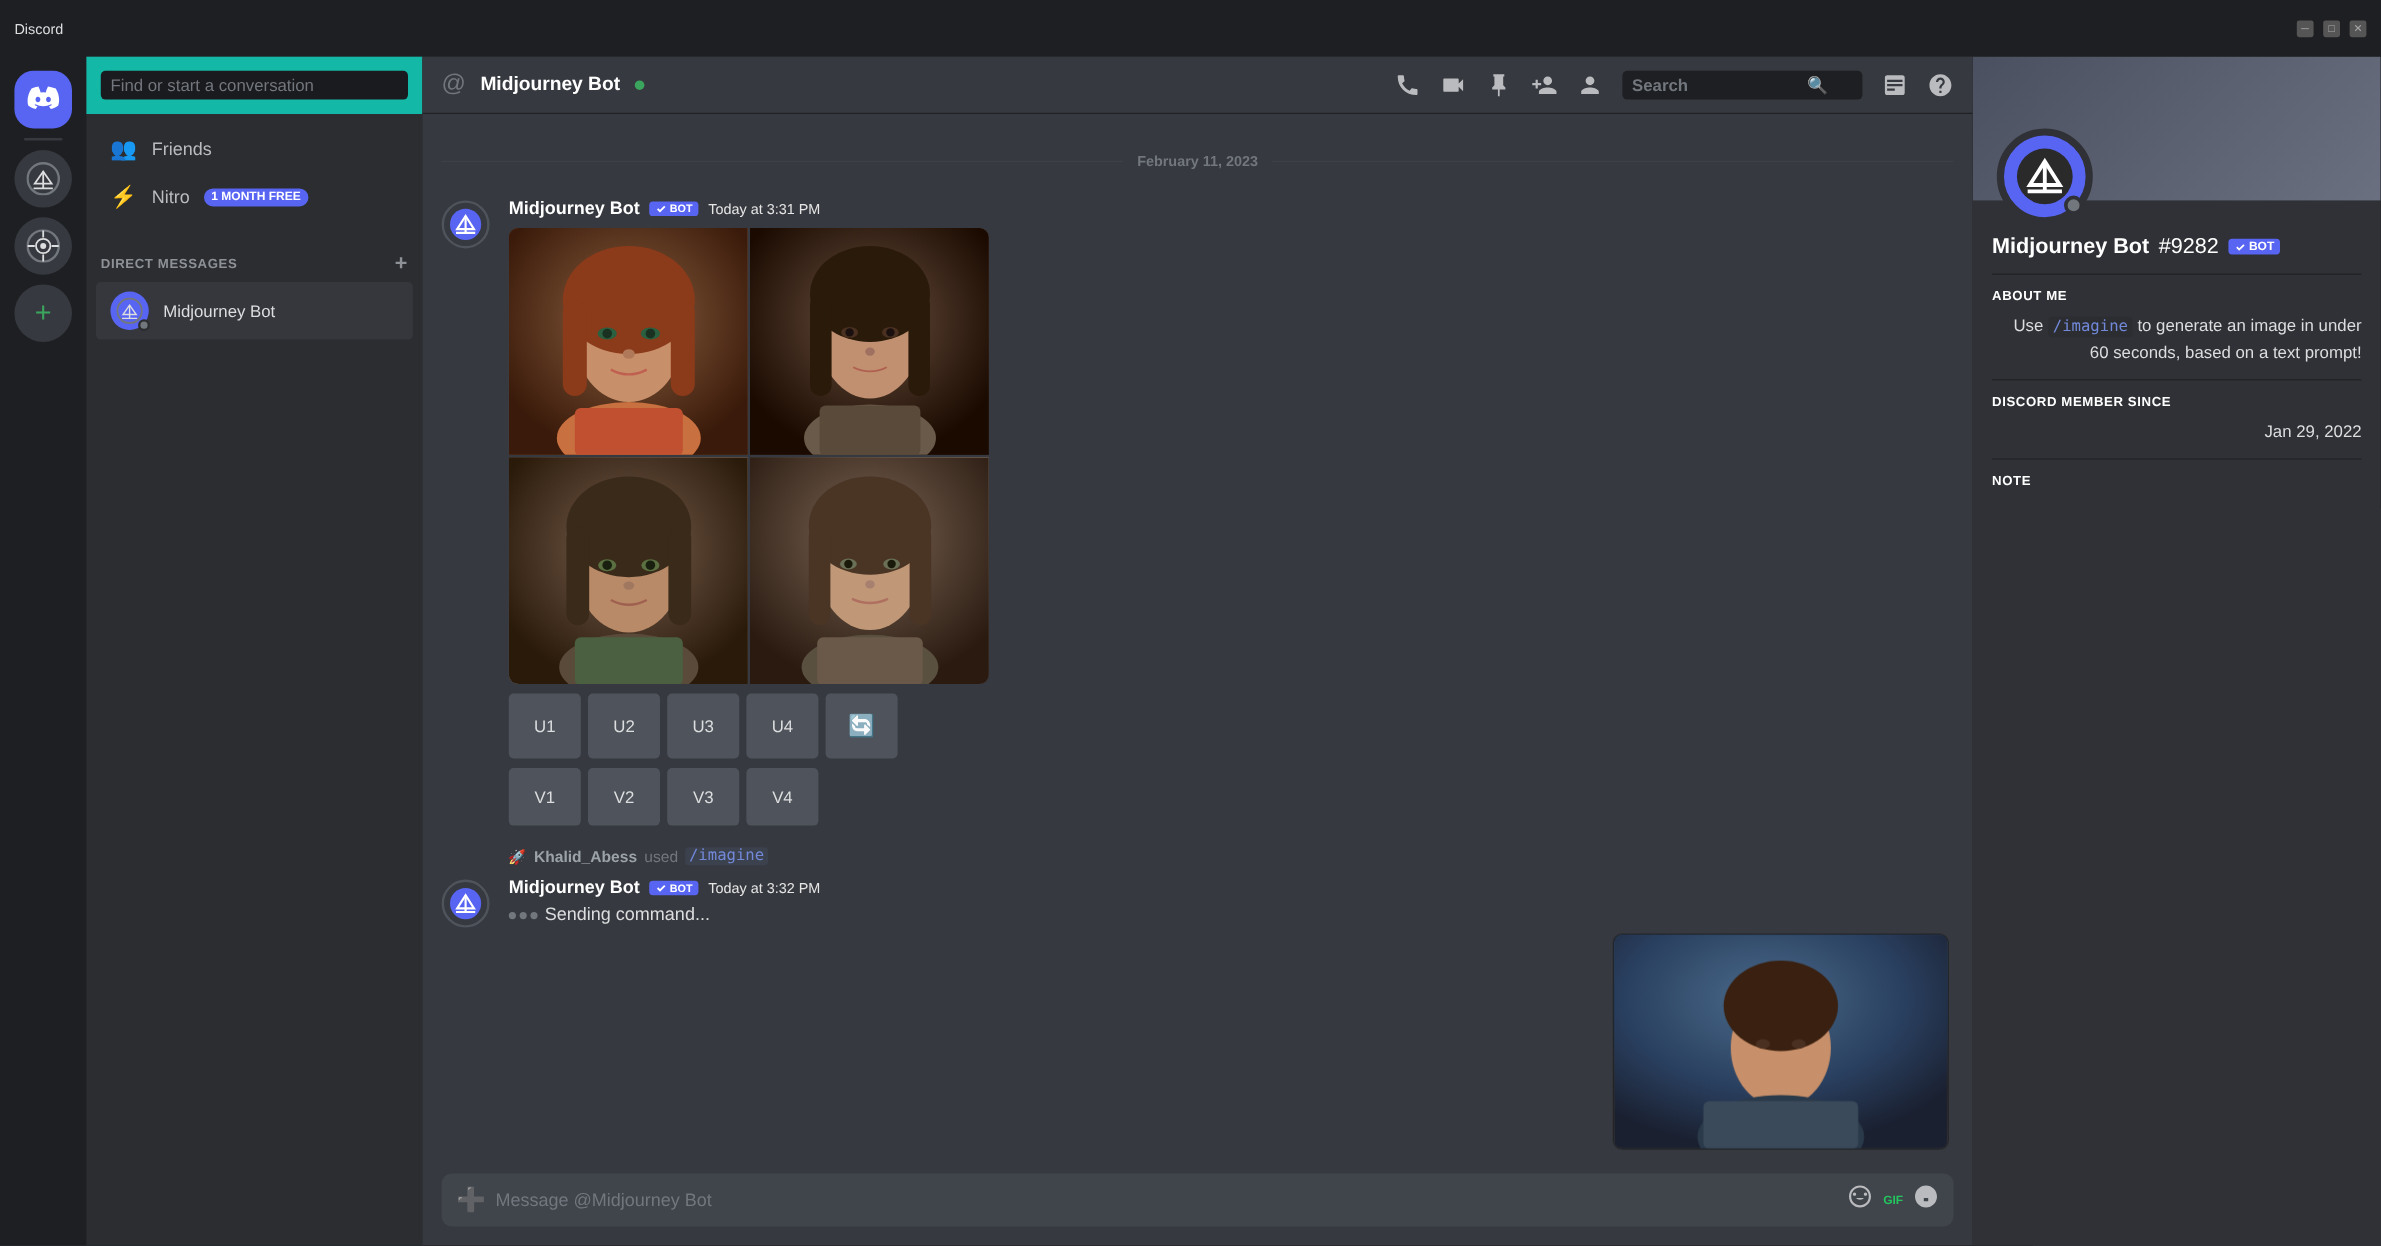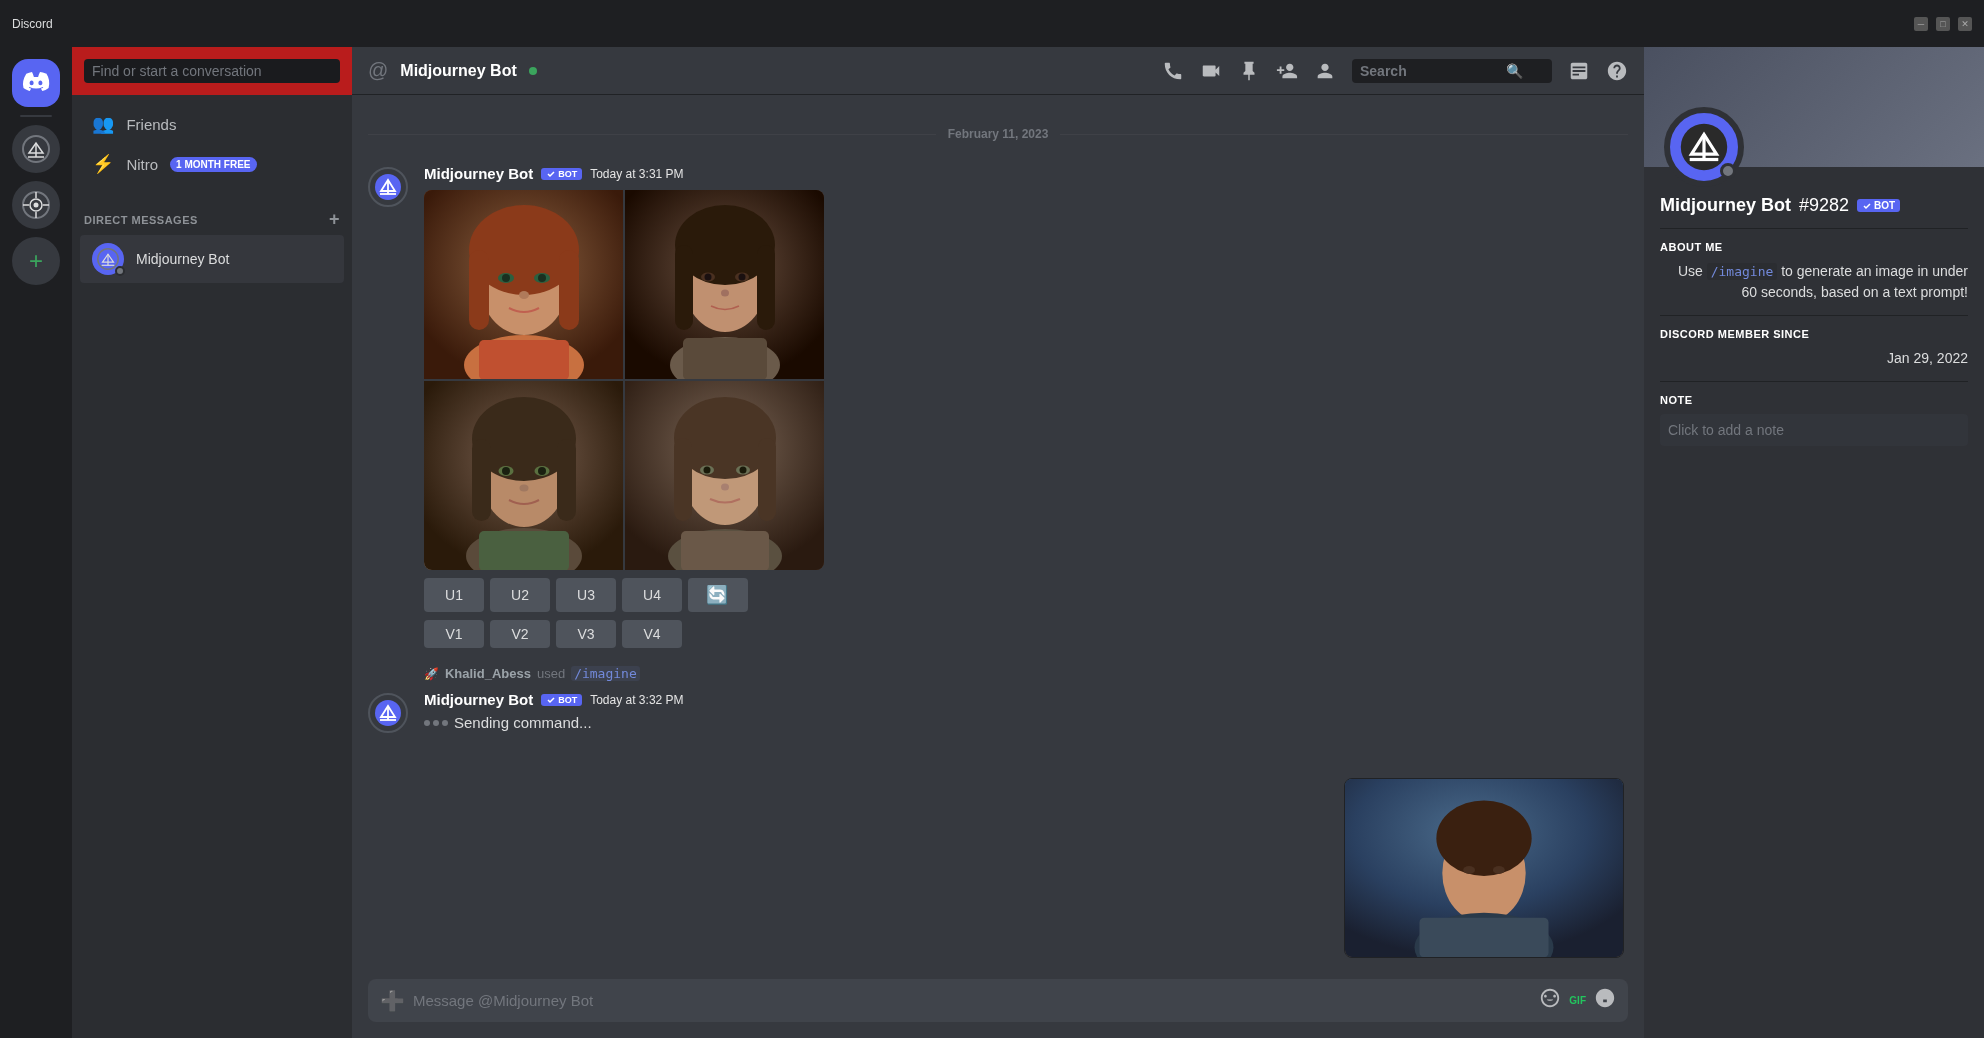--- a/index.html
+++ b/index.html
@@ -116,21 +116,21 @@
     
     .dm-sidebar {
       width: 280px;
       background: #2b2d31;
       display: flex;
       flex-direction: column;
       flex-shrink: 0;
     }
     .dm-search {
       padding: 12px;
-      background: #b91c1c;
+      background: #14b8a6;
       height: 48px;
       display: flex;
       align-items: center;
     }
     .dm-search input {
       background: #1a1b1e;
       border: none;
       border-radius: 4px;
       color: #dcddde;
       padding: 4px 8px;
@@ -425,21 +425,21 @@
       display: flex;
       gap: 6px;
       margin-top: 8px;
       flex-wrap: wrap;
     }
     .action-btn {
       background: #4f545c;
       color: #dcddde;
       border: none;
       border-radius: 4px;
-      padding: 6px 16px;
+      padding: 16px 16px;
       font-size: 14px;
       font-weight: 500;
       cursor: pointer;
       display: flex;
       align-items: center;
       justify-content: center;
       min-width: 60px;
     }
     .action-btn.refresh {
       background: #4f545c;
@@ -985,21 +985,20 @@
       </div>
 
       <div class="profile-divider"></div>
 
       <div class="profile-section-title">DISCORD MEMBER SINCE</div>
       <div class="profile-section-text">Jan 29, 2022</div>
 
       <div class="profile-divider"></div>
 
       <div class="profile-section-title">NOTE</div>
-      <div class="profile-note-box">Click to add a note</div>
     </div>
   </div>
 </div>
 
 <div class="video-thumbnail">
   <div class="video-person">
     <svg width="280" height="180" viewBox="0 0 280 180">
       <defs>
         <radialGradient id="vgrad" cx="45%" cy="30%" r="70%">
           <stop offset="0%" stop-color="#4a6a8a"></stop>

